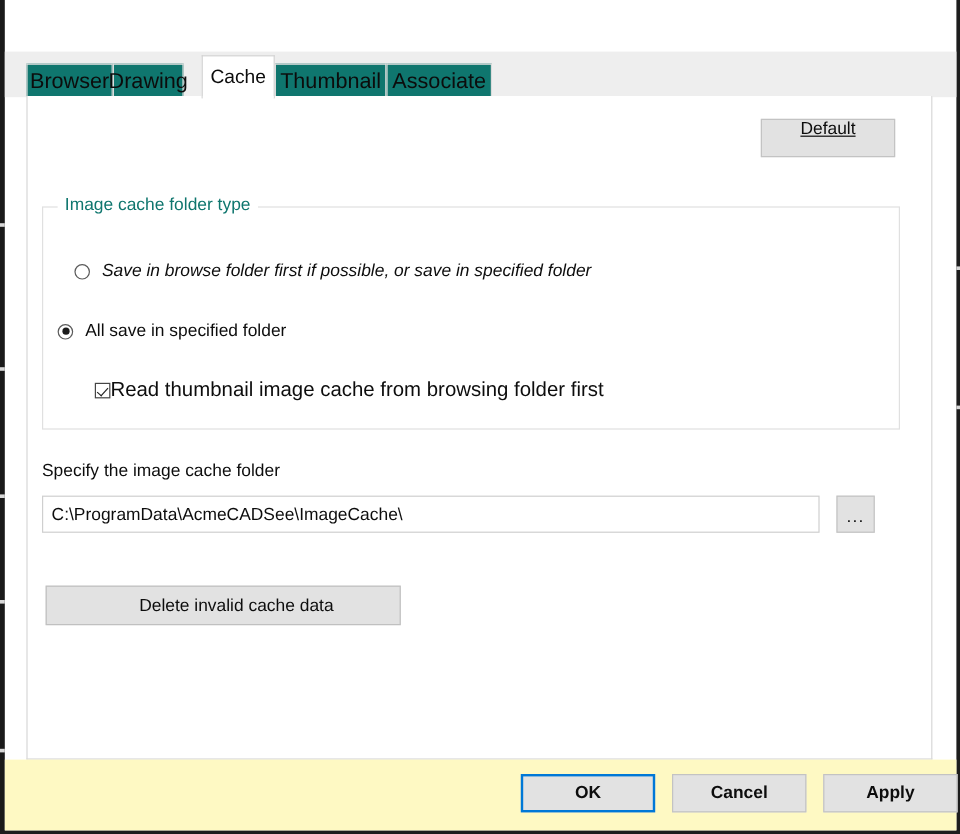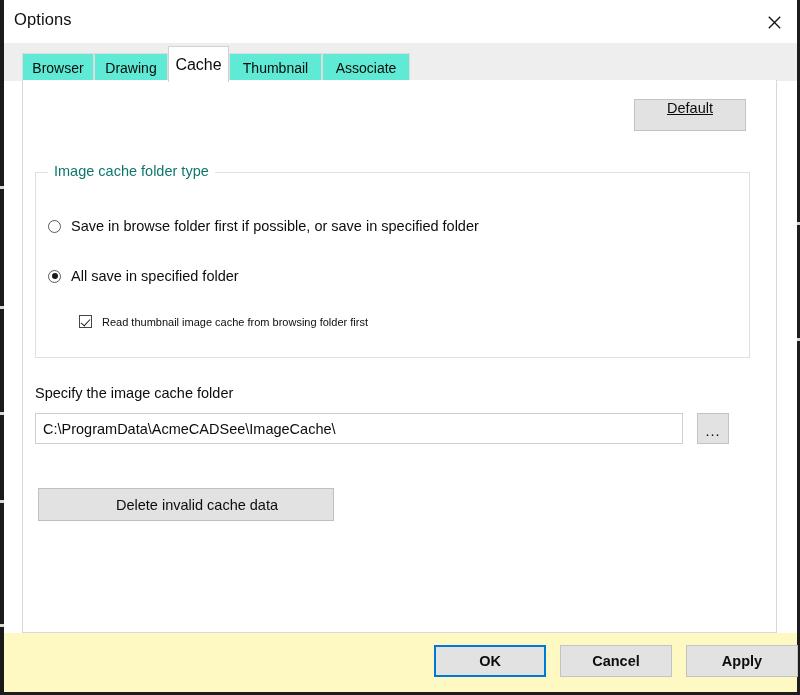--- a/index.html
+++ b/index.html
@@ -88,29 +88,29 @@
   #tabstrip {
     position: absolute;
     left: 4px; top: 43px;
     width: 793px; height: 38px;
     background: #eeeeee;
   }
   .tab {
     position: absolute;
     top: 10px;
     height: 28px;
-    background: #5eead4;
+    background: #0f766e;
     border-left: 1px solid #dcdcdc;
     border-right: 1px solid #dcdcdc;
     border-top: 1px solid #dcdcdc;
     box-sizing: border-box;
     display: flex;
     align-items: center;
     justify-content: center;
-    font-size: 14px;
+    font-size: 18px;
     color: #0c0c0c;
     cursor: default;
   }
   .tab.selected {
     top: 3px;
     height: 36px;
     background: #ffffff;
     border-left: 1px solid #d2d2d2;
     border-right: 1px solid #d2d2d2;
     border-top: 1px solid #d2d2d2;
@@ -227,33 +227,32 @@
     position: absolute;
     display: flex;
     align-items: center;
     cursor: default;
   }
   .radio-row .lbl {
     margin-left: 10px;
     font-size: 14.5px;
     color: #0d0d0d;
   }
-  #radio-browse-first { left: 48px; top: 218px; }
+  #radio-browse-first { left: 62px; top: 218px; font-style: italic; }
   #radio-all-specified { left: 48px; top: 268px; }
 
   #read-thumb-row {
     position: absolute;
     left: 79px; top: 315px;
     display: flex;
     align-items: center;
     cursor: default;
   }
   #read-thumb-row .lbl {
-    margin-left: 10px;
-    font-size: 11px;
+    font-size: 17px;
     color: #0d0d0d;
   }
 
   
   #folder-caption {
     position: absolute;
     left: 35px; top: 385px;
     font-size: 14.5px;
     color: #0d0d0d;
   }
@@ -374,33 +373,24 @@
     <div class="nick" style="top:412px;"></div>
     <div class="nick" style="top:500px;"></div>
     <div class="nick" style="top:624px;"></div>
   </div>
   <div class="edge-right">
     <div class="nick" style="top:222px;"></div>
     <div class="nick" style="top:338px;"></div>
   </div>
   <div class="edge-bottom"></div>
 
-  <div id="titlebar">
-    <div id="title-text">Options</div>
-    <div id="close-btn">
-      <svg width="13" height="13" viewBox="0 0 13 13">
-        <line x1="0.8" y1="0.8" x2="12.2" y2="12.2" stroke="#111111" stroke-width="1.3"></line>
-        <line x1="12.2" y1="0.8" x2="0.8" y2="12.2" stroke="#111111" stroke-width="1.3"></line>
-      </svg>
-    </div>
-  </div>
 
   <div id="tabstrip">
     <div class="tab" style="left:18px;width:72px;">Browser</div>
-    <div class="tab" style="left:90px;width:74px;">Drawing</div>
+    <div class="tab" style="left:90px;width:59px;">Drawing</div>
     <div class="tab selected" style="left:164px;width:61px;">Cache</div>
     <div class="tab" style="left:225px;width:93px;">Thumbnail</div>
     <div class="tab" style="left:318px;width:88px;">Associate</div>
   </div>
   <div id="selected-tab-mask" style="left:169px;width:59px;"></div>
 
   <div id="panel"></div>
 
 
   <div id="default-btn">

